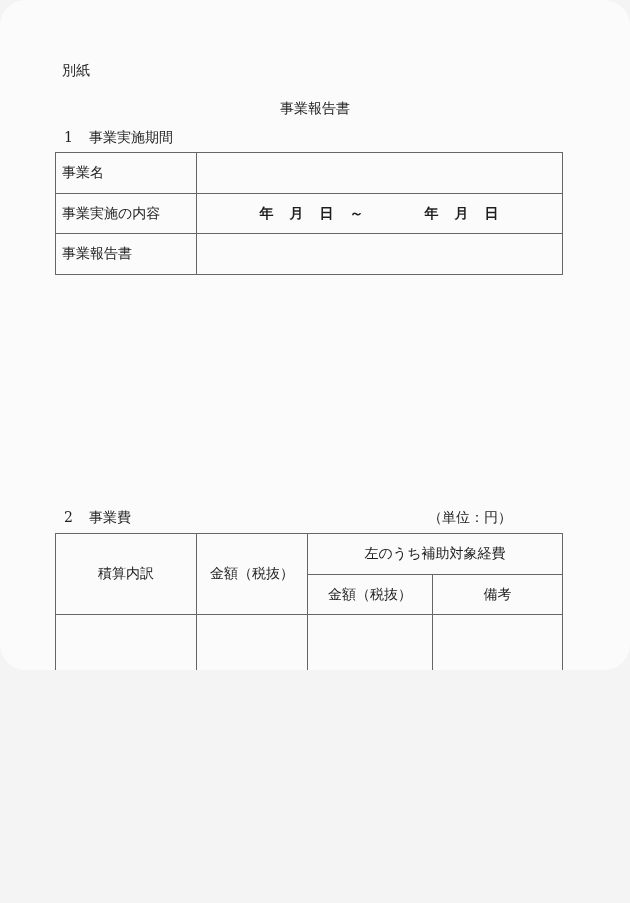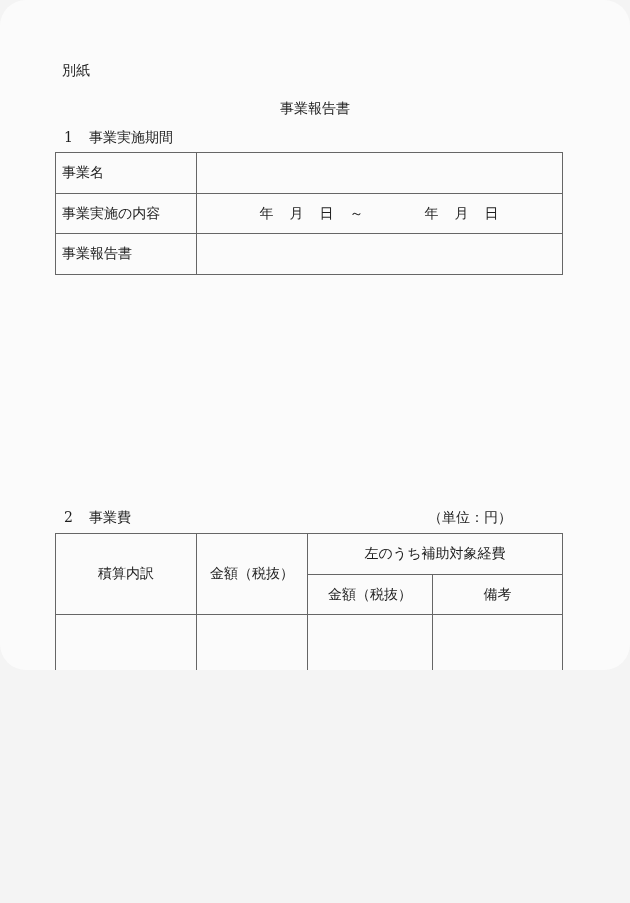--- a/index.html
+++ b/index.html
@@ -63,21 +63,21 @@
   }
   .r-name    { height: 31px; }
   .r-period  { height: 34px; }
   .r-place   { height: 32px; }
   .r-content { height: 239px; }
   .r-head    { height: 21px; margin-top: 32px; }
   .r-subhead { height: 22px; }
   .r-body    { height: 173px; }
   .r-total   { height: 25px; }
   .c-center { text-align: center; }
-  .date-cell { text-align: center; letter-spacing: 1px; }
+  .date-cell { text-align: center; letter-spacing: 1px; font-weight: bold; }
 </style>
 </head>
 <body>
 
 <div class="page">
 
   <div class="attachment-label">別紙</div>
 
   <div class="doc-title">事業報告書</div>
 

